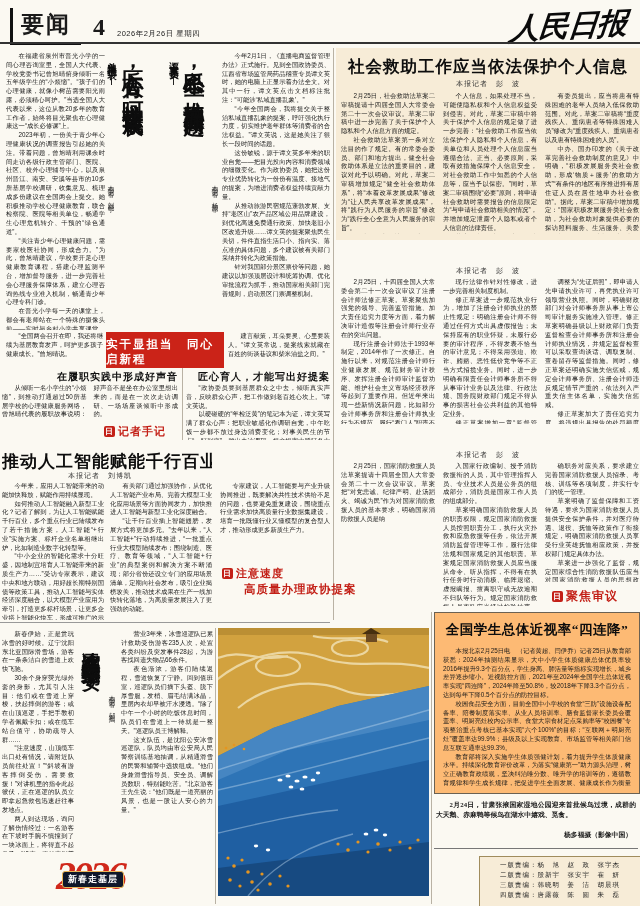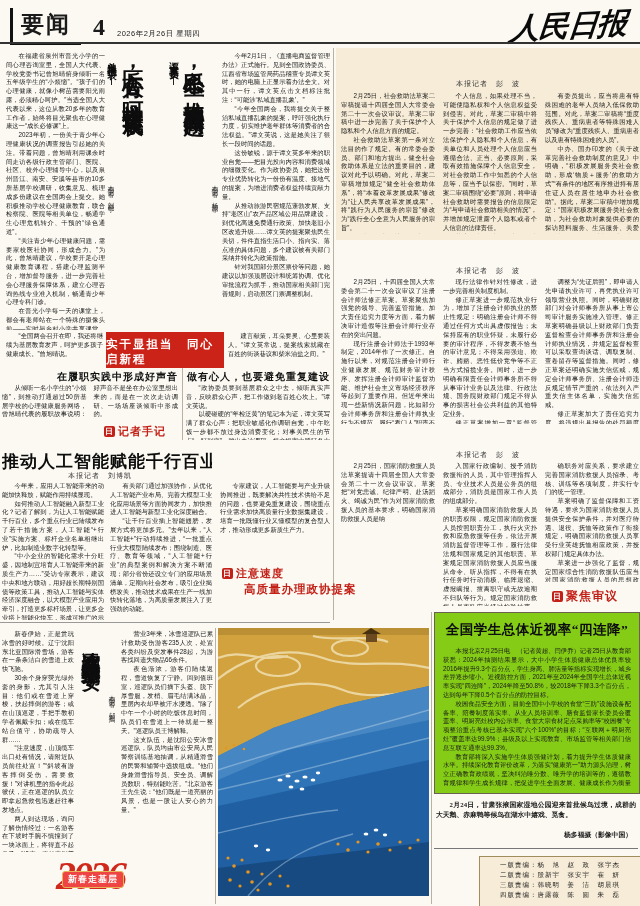--- a/index.html
+++ b/index.html
@@ -29,30 +29,30 @@
   .byline-c{font-size:7px;color:#333;text-align:center;letter-spacing:1px;}
   
   .banner{background:#cb2318;color:#fff;text-align:left;overflow:hidden;}
   .banner .l1{font-size:11.5px;font-weight:bold;letter-spacing:2px;margin-top:5px;}
   .rlabel{color:#c32017;font-weight:bold;font-size:11px;letter-spacing:1px;white-space:nowrap;}
   .ricon{display:inline-block;width:11px;height:11px;background:#c32017;color:#fff;font-size:8px;
          line-height:11px;text-align:center;border-radius:2px;margin-right:3px;vertical-align:1px;font-weight:bold;}
   .subhead{font-size:10px;font-weight:bold;text-align:right;letter-spacing:1px;color:#111;white-space:nowrap;overflow:hidden;}
   
   .cream{background:#f7ecd7;}
-  .myopia-box{border:1px solid #6b6152;background:#84cc16;}
+  .myopia-box{border:1px solid #6b6152;background:#fdba74;}
   .ed-box{border:1px solid #a08c5d;background:#f7ecd7;text-align:center;overflow:hidden;}
   .ed-box div{font-size:6.5px;line-height:10px;letter-spacing:1px;color:#222;}
   .caption{font-family:"Liberation Serif",serif;font-weight:bold;font-size:6.8px;line-height:9.5px;text-align:justify;}
   .caption-credit{font-family:"Liberation Serif",serif;font-weight:bold;font-size:6.8px;text-align:right;}
   
   .logo2026{overflow:visible;}
   .y2026{font-family:"Liberation Serif",serif;font-weight:bold;font-style:italic;font-size:40px;
          color:#d0281b;letter-spacing:-3px;line-height:40px;}
-  .banner2026{position:absolute;left:6px;top:15px;background:#ef4444;color:#fff;font-size:9px;font-weight:bold;
+  .banner2026{position:absolute;left:6px;top:15px;background:#0f172a;color:#fff;font-size:9px;font-weight:bold;
               padding:1px 5px;border:1px solid #e9b457;border-radius:3px;letter-spacing:1px;white-space:nowrap;}
 </style>
 </head>
 <body>
 
 <div id="page">
 
   <div class="abs" style="left:10px;top:8px;display:flex;align-items:center;gap:12px;">
     <span class="sec-box">要闻</span>
     <span class="pg-num" style="margin-top:2px;">4</span>
@@ -96,21 +96,21 @@
   <div class="abs banner" style="left:106px;top:332px;width:118px;height:36px;">
     <div class="l1">实干显担当　同心启新程</div>
 
   </div>
 
   <div class="abs subhead" style="left:2px;top:370px;width:176px;">在履职实践中形成好声音</div>
   <div class="abs btxt two-col" style="left:2px;top:384px;width:176px;height:38px;">
       <p>从倾听一名小学生的“小烦恼”，到推动打通超过50所基层学校的心理健康服务网络，曾旭晴代表的履职故事说明：好声音不是坐在办公室里想出来的，而是在一次次走访调研、一场场座谈倾听中形成的。</p>
     </div>
   <div class="abs vrule" style="left:182px;top:368px;height:72px;"></div>
-  <div class="abs subhead" style="left:186px;top:370px;width:144px;">做有心人，也要避免重复建设</div>
+  <div class="abs subhead" style="left:186px;top:370px;width:144px;">匠心育人，才能写出好提案</div>
   <div class="abs btxt" style="left:186px;top:384px;width:144px;height:56px;">
       <p>“政协委员要到基层群众之中去，倾听真实声音，反映群众心声，把工作做到老百姓心坎上。”谭文英说。</p>
       <p>以硬碰硬的“年检泛黄”的笔记本为证，谭文英写满了群众心声：把职业敏感化作调研自觉，中午吃饭一步都不放过身边消费变化；对事关民生的节点“一盯到底”，跳出去访调研，提交提案中呼吁各方合力推动解决……在一件件提案的背后，谭文英一直是关注民生问题的有心人。</p>
     </div>
   <div class="abs rlabel" style="left:104px;top:424px;">
     <span class="ricon">日</span><span>记者手记</span>
   </div>
 
   <div class="abs hc" style="left:2px;top:450px;width:210px;font-size:17px;letter-spacing:1px;white-space:nowrap;">推动人工智能赋能千行百业</div>
   <div class="abs byline-c" style="left:20px;top:471px;width:160px;">本报记者　刘博凯</div>
@@ -212,20 +212,21 @@
           <circle cx="192" cy="220" r="1.6"></circle>
           <circle cx="200" cy="212" r="1.6"></circle>
         <circle cx="8" cy="120" r="1.3"></circle>
           <circle cx="16" cy="117" r="1.3"></circle>
           <circle cx="26" cy="121" r="1.3"></circle>
       </g>
     </svg>
   </div>
 
   <div class="abs cream" style="left:336px;top:48px;width:304px;height:192px;"></div>
+  <div class="abs hc" style="left:340px;top:56px;width:296px;font-size:16.5px;letter-spacing:1px;white-space:nowrap;">社会救助工作应当依法保护个人信息</div>
   <div class="abs byline-c" style="left:340px;top:79px;width:296px;">本报记者　彭　波</div>
   <div class="abs btxt" style="left:341px;top:92px;width:94px;height:142px;">
       <p>2月25日，社会救助法草案二审稿提请十四届全国人大常委会第二十一次会议审议。草案二审稿中进一步完善了关于保护个人隐私和个人信息方面的规定。</p>
       <p>社会救助法草案第一条对立法目的作了规定。有的常委会委员、部门和地方提出，健全社会救助体系是立法的重要目的，建议对此予以明确。对此，草案二审稿增加规定“健全社会救助体系”，将“本着改革发展成果”修改为“让人民共享改革发展成果”，将“践行为人民服务的宗旨”修改为“践行全心全意为人民服务的宗旨”。</p>
       <p>有委员提出，社会救助工作在审核、公示等环节中需要处理、使用大量</p>
     </div>
   <div class="abs btxt" style="left:443px;top:92px;width:94px;height:142px;">
       <p>个人信息，如果处理不当，可能使隐私权和个人信息权益受到侵害。对此，草案二审稿中将关于保护个人信息的规定做了进一步完善：“社会救助工作应当依法保护个人隐私和个人信息，有关单位和人员处理个人信息应当遵循合法、正当、必要原则，采取有效措施保障个人信息安全，对社会救助工作中知悉的个人信息等，应当予以保密。”同时，草案二审稿围绕“必要”原则，将申请社会救助时需要报告的信息限定为“与申请社会救助相关的情况”，并增加规定泄露个人隐私或者个人信息的法律责任。</p>
       <p>草案规定，对最低生活保障边缘家庭中的重度残疾人、重病患者等特殊困难人员，可以按照单人户纳入低保范围。</p>
     </div>

